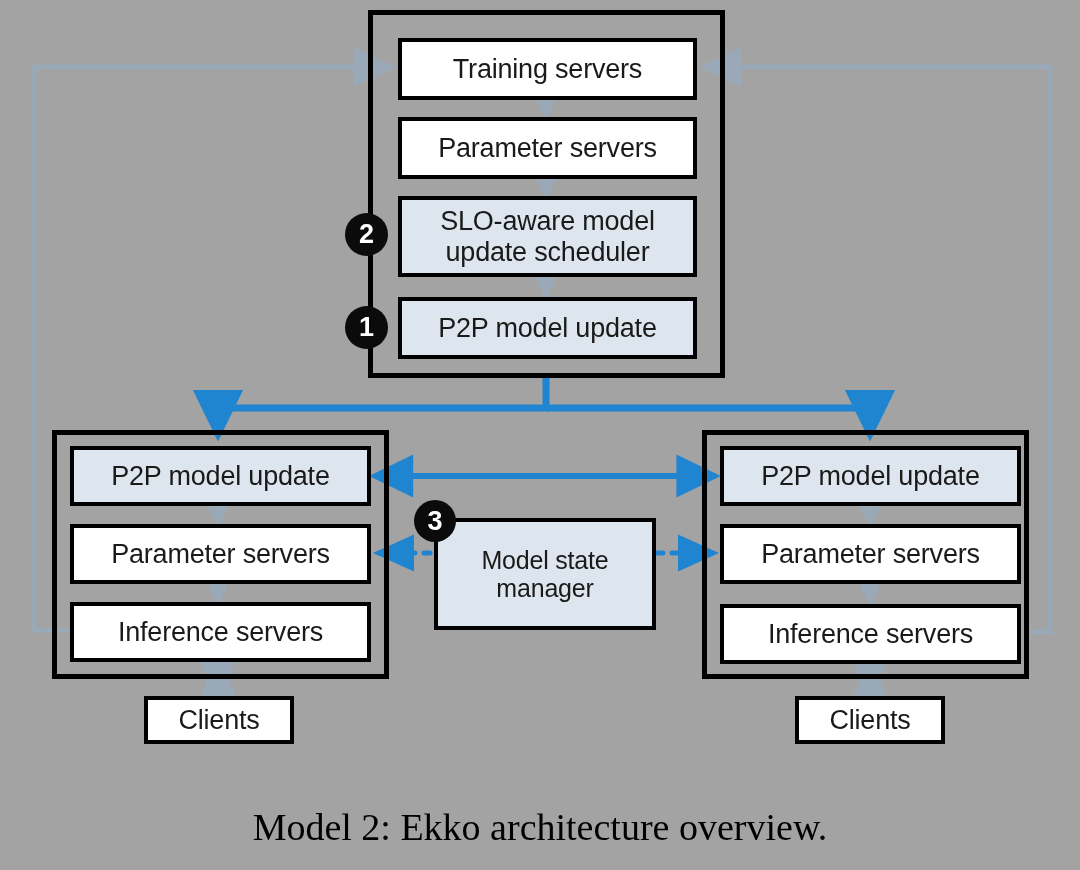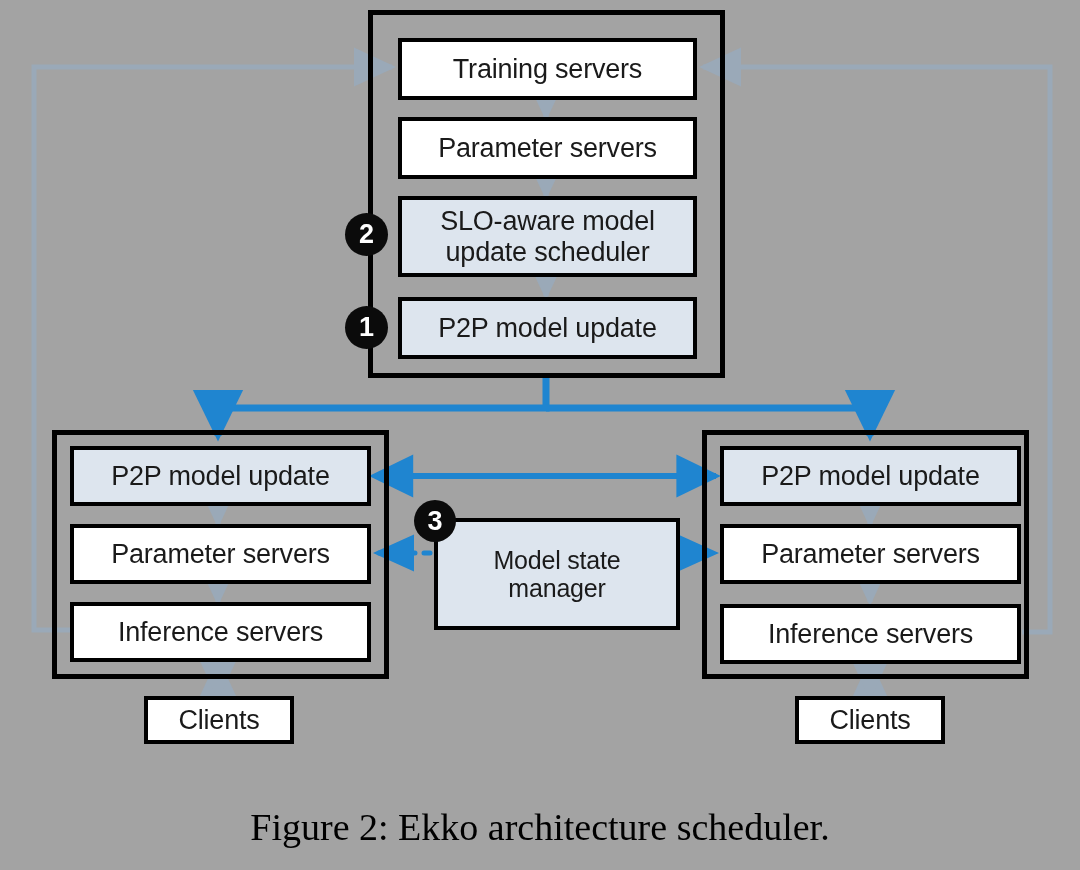--- a/index.html
+++ b/index.html
@@ -198,23 +198,23 @@
   </div>
 
   <div class="node" style="left:720px; top:604px; width:301px; height:60px;">
     <span>Inference servers</span>
   </div>
 
   <div class="node" style="left:795px; top:696px; width:150px; height:48px;">
     <span>Clients</span>
   </div>
 
-  <div class="node accent small" style="left:434px; top:518px; width:246px; height:112px; padding:0 14px;">
+  <div class="node accent small" style="left:434px; top:518px; width:222px; height:112px; padding:0 14px;">
     <span>Model state manager</span>
   </div>
 
   <div class="badge" style="left:414px; top:500px; width:42px; height:42px;">
     <span>3</span>
   </div>
 
-  <div class="caption" style="top:805px;">Figure 2: Ekko architecture scheduler.</div>
+  <div class="caption" style="top:805px;">Model 2: Ekko architecture overview.</div>
 
 </div>
 
 </body></html>

